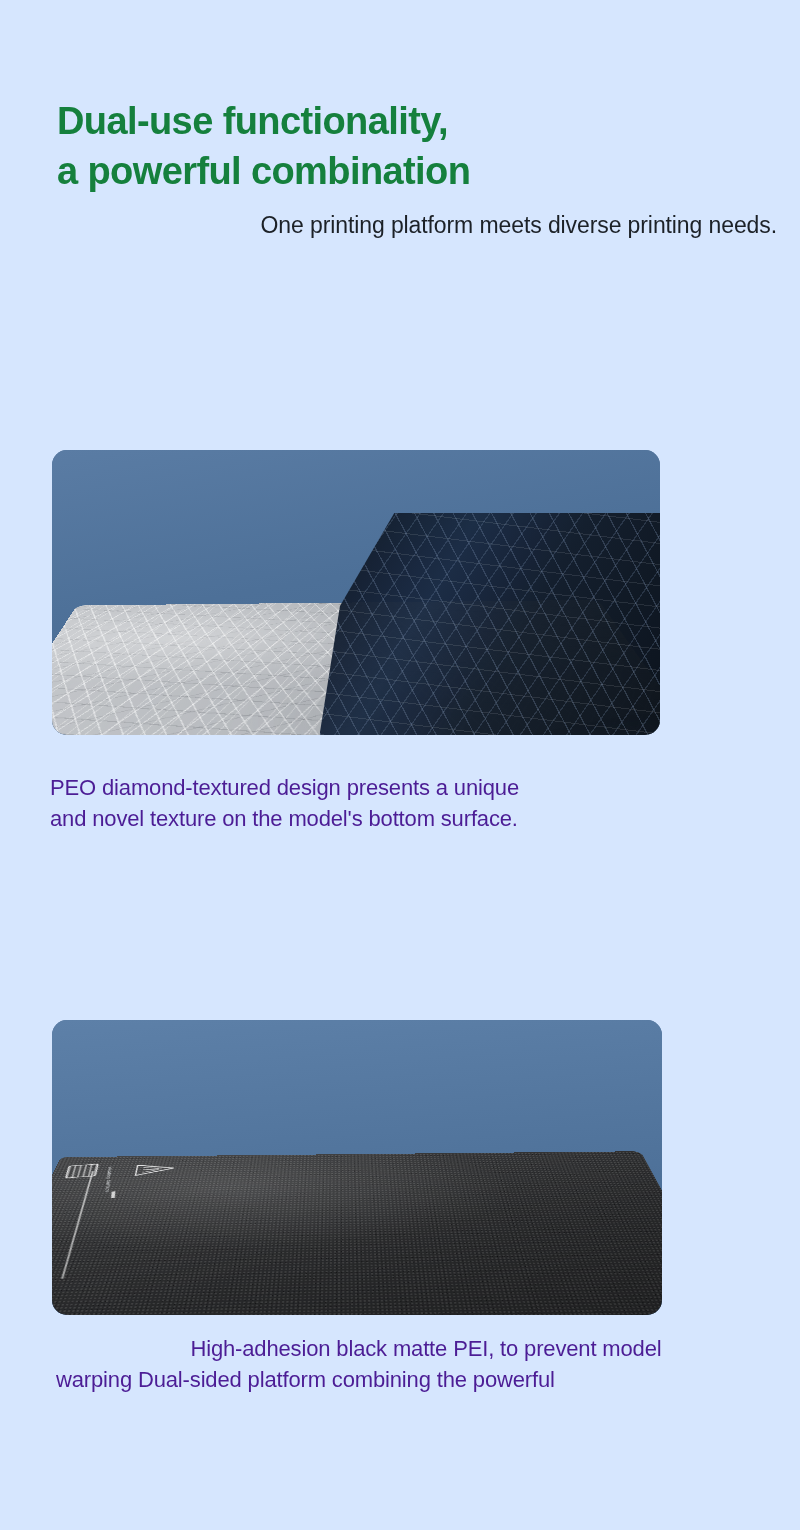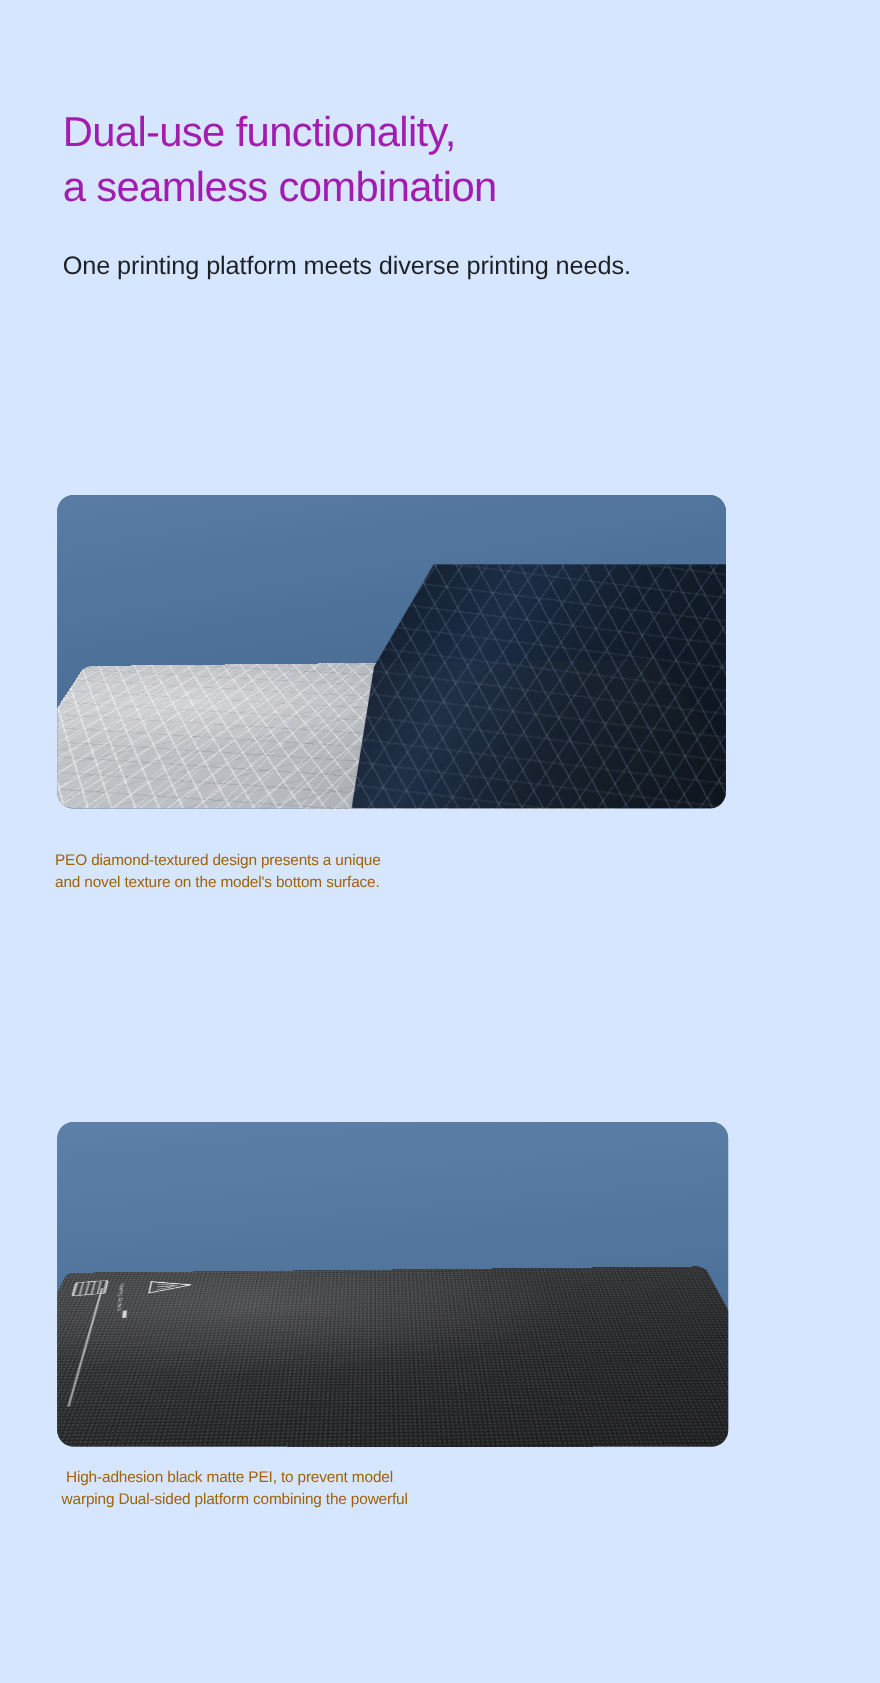--- a/index.html
+++ b/index.html
@@ -7,27 +7,27 @@
   body {
     background:#d6e6fe;
     font-family:"Liberation Sans", sans-serif;
     color:#14181d;
     position:relative;
   }
 
   
   .header { position:absolute; left:57px; top:96px; width:720px; }
   .title {
-    font-size:38px; font-weight:400; line-height:1.32;
-    letter-spacing:-0.6px; color:#a21caf;
+    font-size:38px; font-weight:700; line-height:1.32;
+    letter-spacing:-0.6px; color:#15803d;
   }
   .title-line { display:block; white-space:nowrap; }
   .subtitle {
-    margin-top:32px; font-size:23px; font-weight:400;
-    color:#1c2127; letter-spacing:-0.1px; white-space:nowrap;
+    margin-top:16px; font-size:23px; font-weight:400;
+    color:#1c2127; letter-spacing:-0.1px; white-space:nowrap;text-align:right;
   }
 
   
   .photo {
     position:absolute; border-radius:15px; overflow:hidden;
     background:#4d7098;
   }
   #photo-peo { left:52px; top:450px; width:608px; height:285px; }
   #photo-pei { left:52px; top:1020px; width:610px; height:295px; }
 
@@ -141,36 +141,36 @@
   }
   .tri-wrap svg { width:100%; height:100%; }
   .small-dash {
     position:absolute; left:10.5%; top:25%;
     width:12px; height:4px; background:rgba(255,255,255,.85);
     transform:rotate(80deg);
   }
 
   
   .caption {
-    position:absolute; font-size:14px; line-height:1.42;
-    color:#a16207; letter-spacing:-0.15px;
+    position:absolute; font-size:22px; line-height:1.42;
+    color:#4c1d95; letter-spacing:-0.15px;
   }
   #caption-peo { left:50px; top:772px; width:730px; }
   #caption-pei { left:52px; top:1333px; width:740px; }
   .caption span { display:block; white-space:nowrap; }
-  #caption-pei span:nth-child(1) { padding-left:8px; }
+  #caption-pei span:nth-child(1) { padding-left:8px;text-align:center; }
   #caption-pei span:nth-child(2) { padding-left:4px; }
 </style>
 </head>
 <body>
 
 <div class="header">
   <h1 class="title">
     <span class="title-line">Dual-use functionality,</span>
-    <span class="title-line">a seamless combination</span>
+    <span class="title-line">a powerful combination</span>
   </h1>
   <p class="subtitle">One printing platform meets diverse printing needs.</p>
 </div>
 
 <div class="photo" id="photo-peo">
   <div class="photo-bg peo-bg"></div>
 
   <div class="peo-plate"></div>
   <div class="peo-shadow"></div>
 

